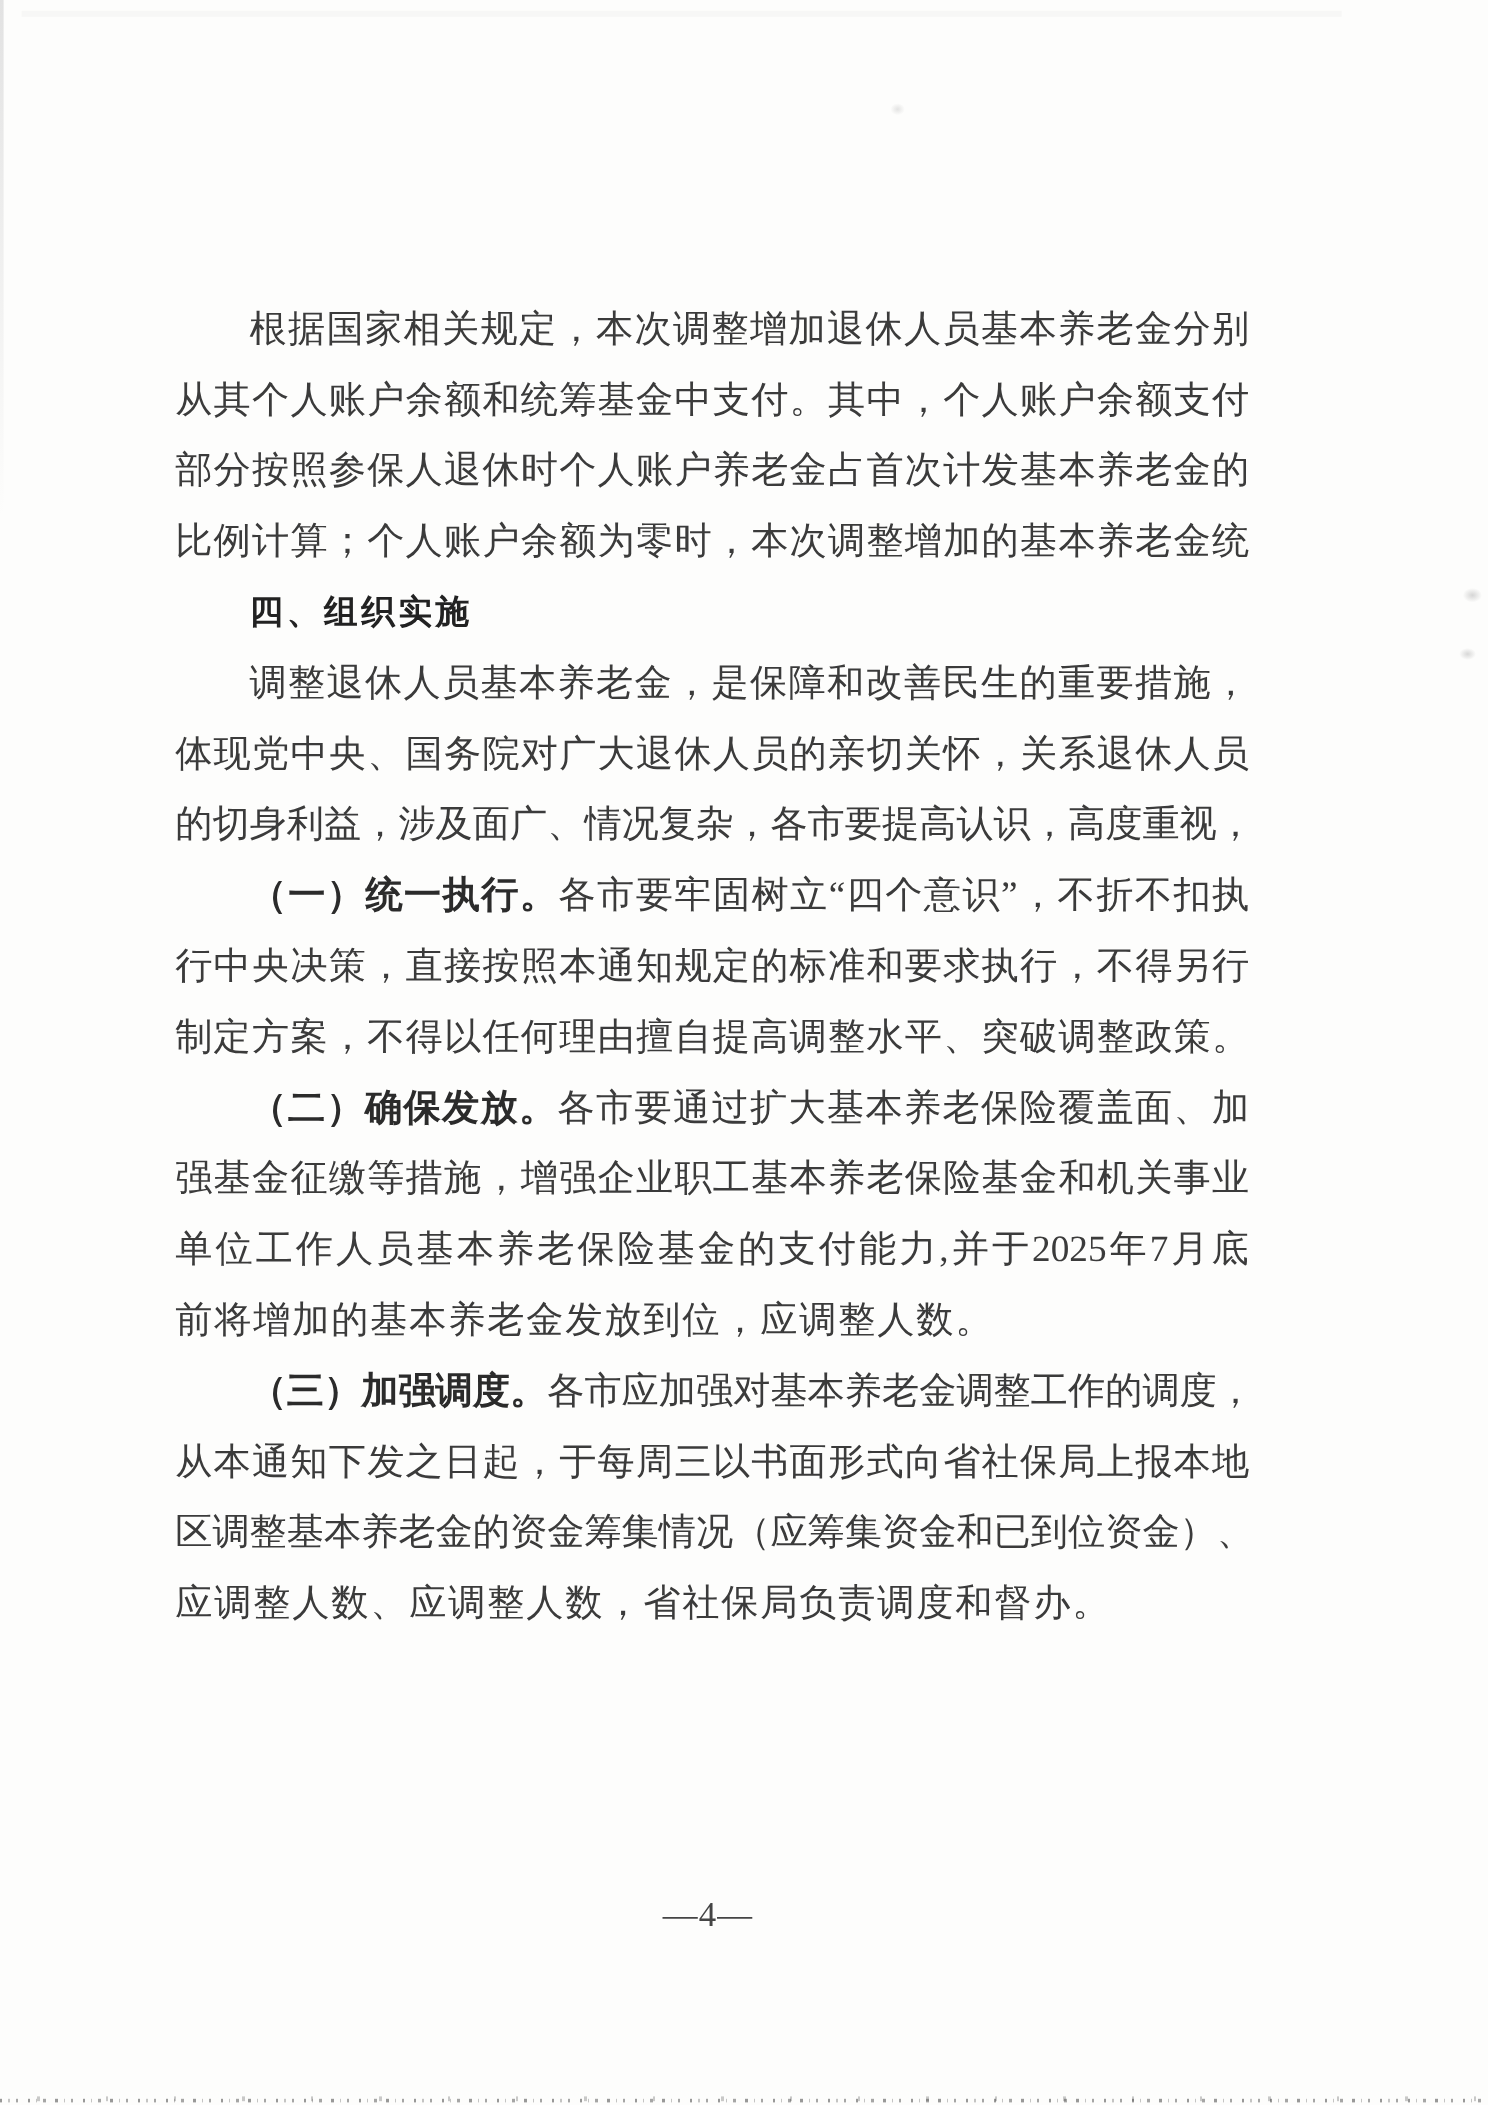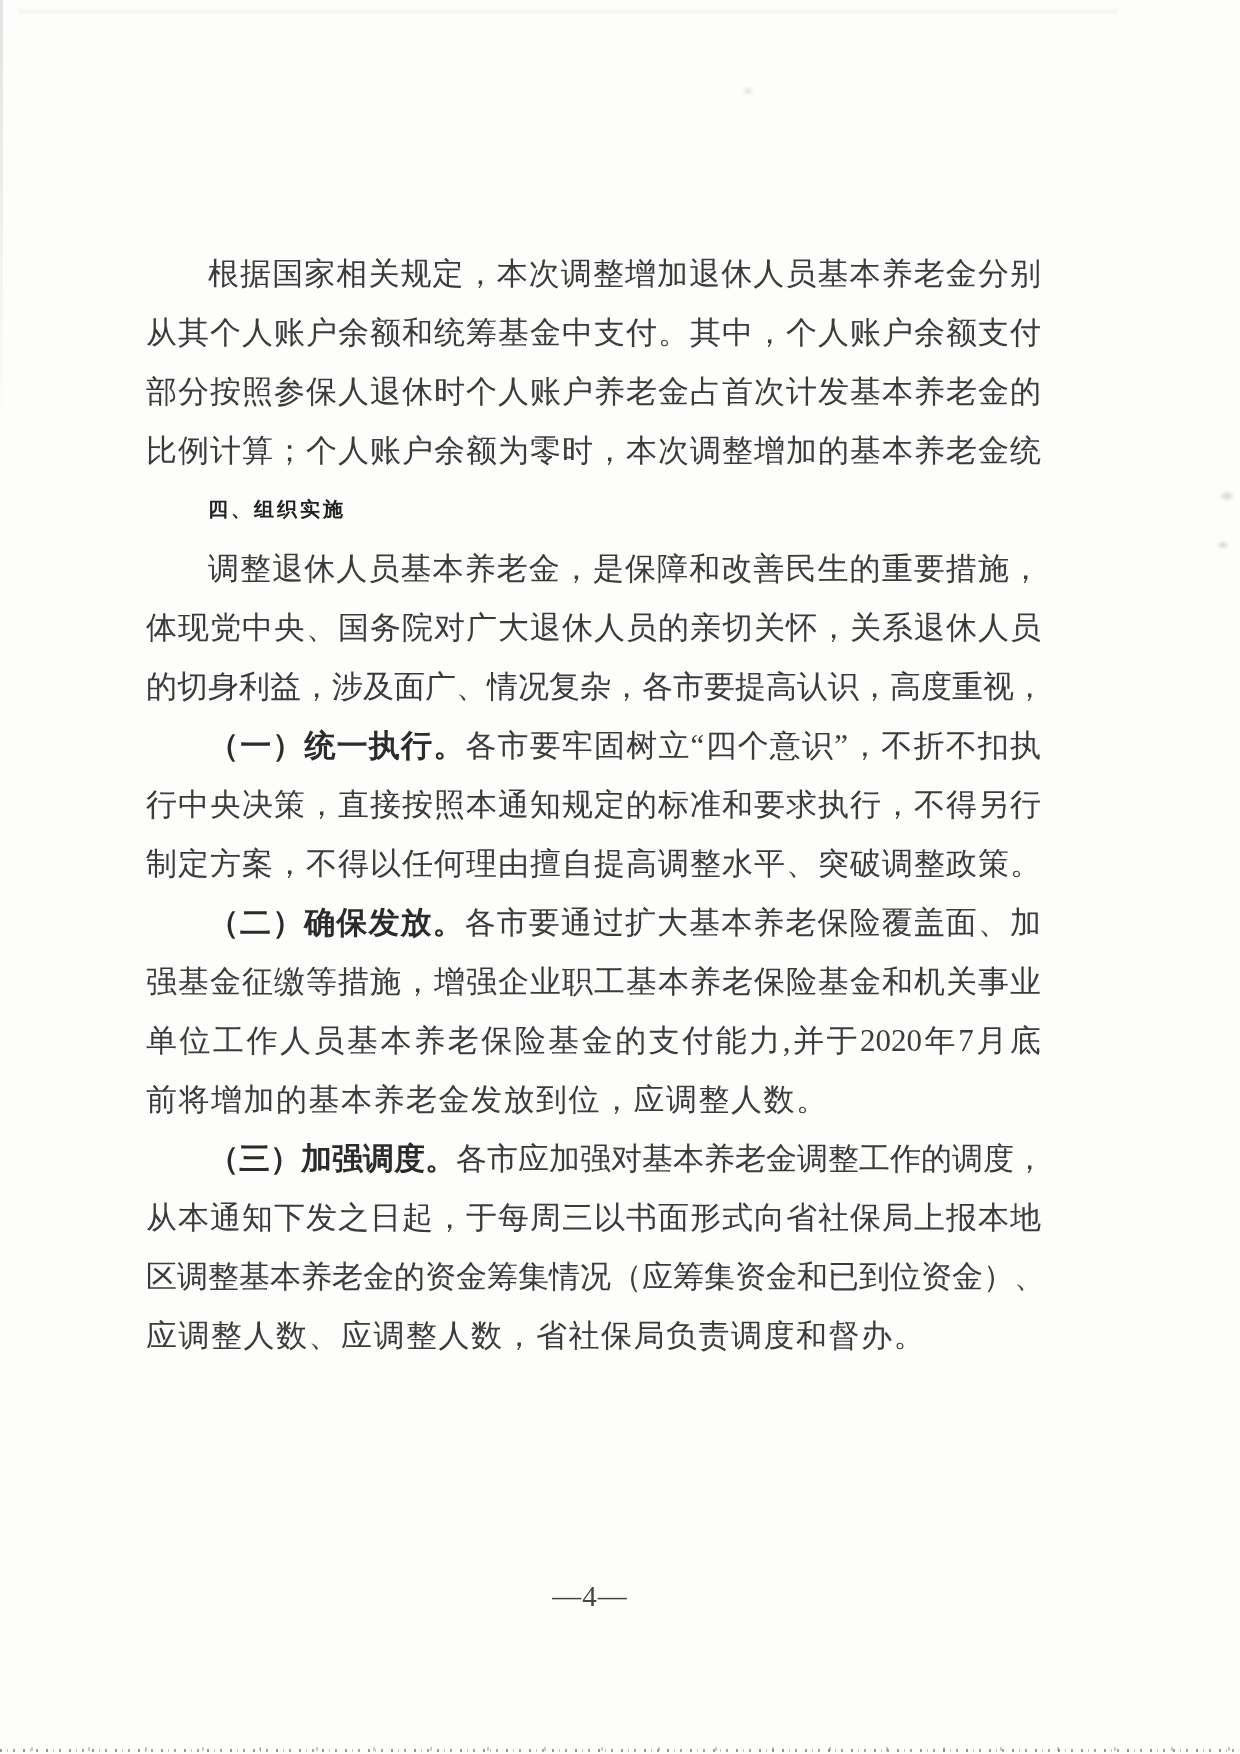--- a/index.html
+++ b/index.html
@@ -40,21 +40,21 @@
     align-items: baseline;
     letter-spacing: 0;
   }
   .line.indent { padding-left: 62px; }
   .line .bold {
     font-weight: bold;
     color: #2b2b2b;
   }
   .line.heading {
     font-family: "Liberation Sans", "DejaVu Sans", sans-serif;
-    font-size: 20px;
+    font-size: 28px;
     letter-spacing: 3px;
   }
   .line.heading .bold { color: #222; }
   
   .footer {
     position: absolute;
     top: 1576px;
     left: 0;
     width: 1180px;
     height: 40px;
@@ -495,21 +495,21 @@
         <span>基</span>
         <span>金</span>
         <span>的</span>
         <span>支</span>
         <span>付</span>
         <span>能</span>
         <span>力</span>
         <span>,</span>
         <span>并</span>
         <span>于</span>
-        <span>2020</span>
+        <span>2025</span>
         <span>年</span>
         <span>7</span>
         <span>月</span>
         <span>底</span>
       </div>
       <div class="line"><span>前将增加的基本养老金发放到位，应调整人数。</span></div>
       <div class="line indent justify">
         <span class="bold">（</span>
         <span class="bold">三</span>
         <span class="bold">）</span>

